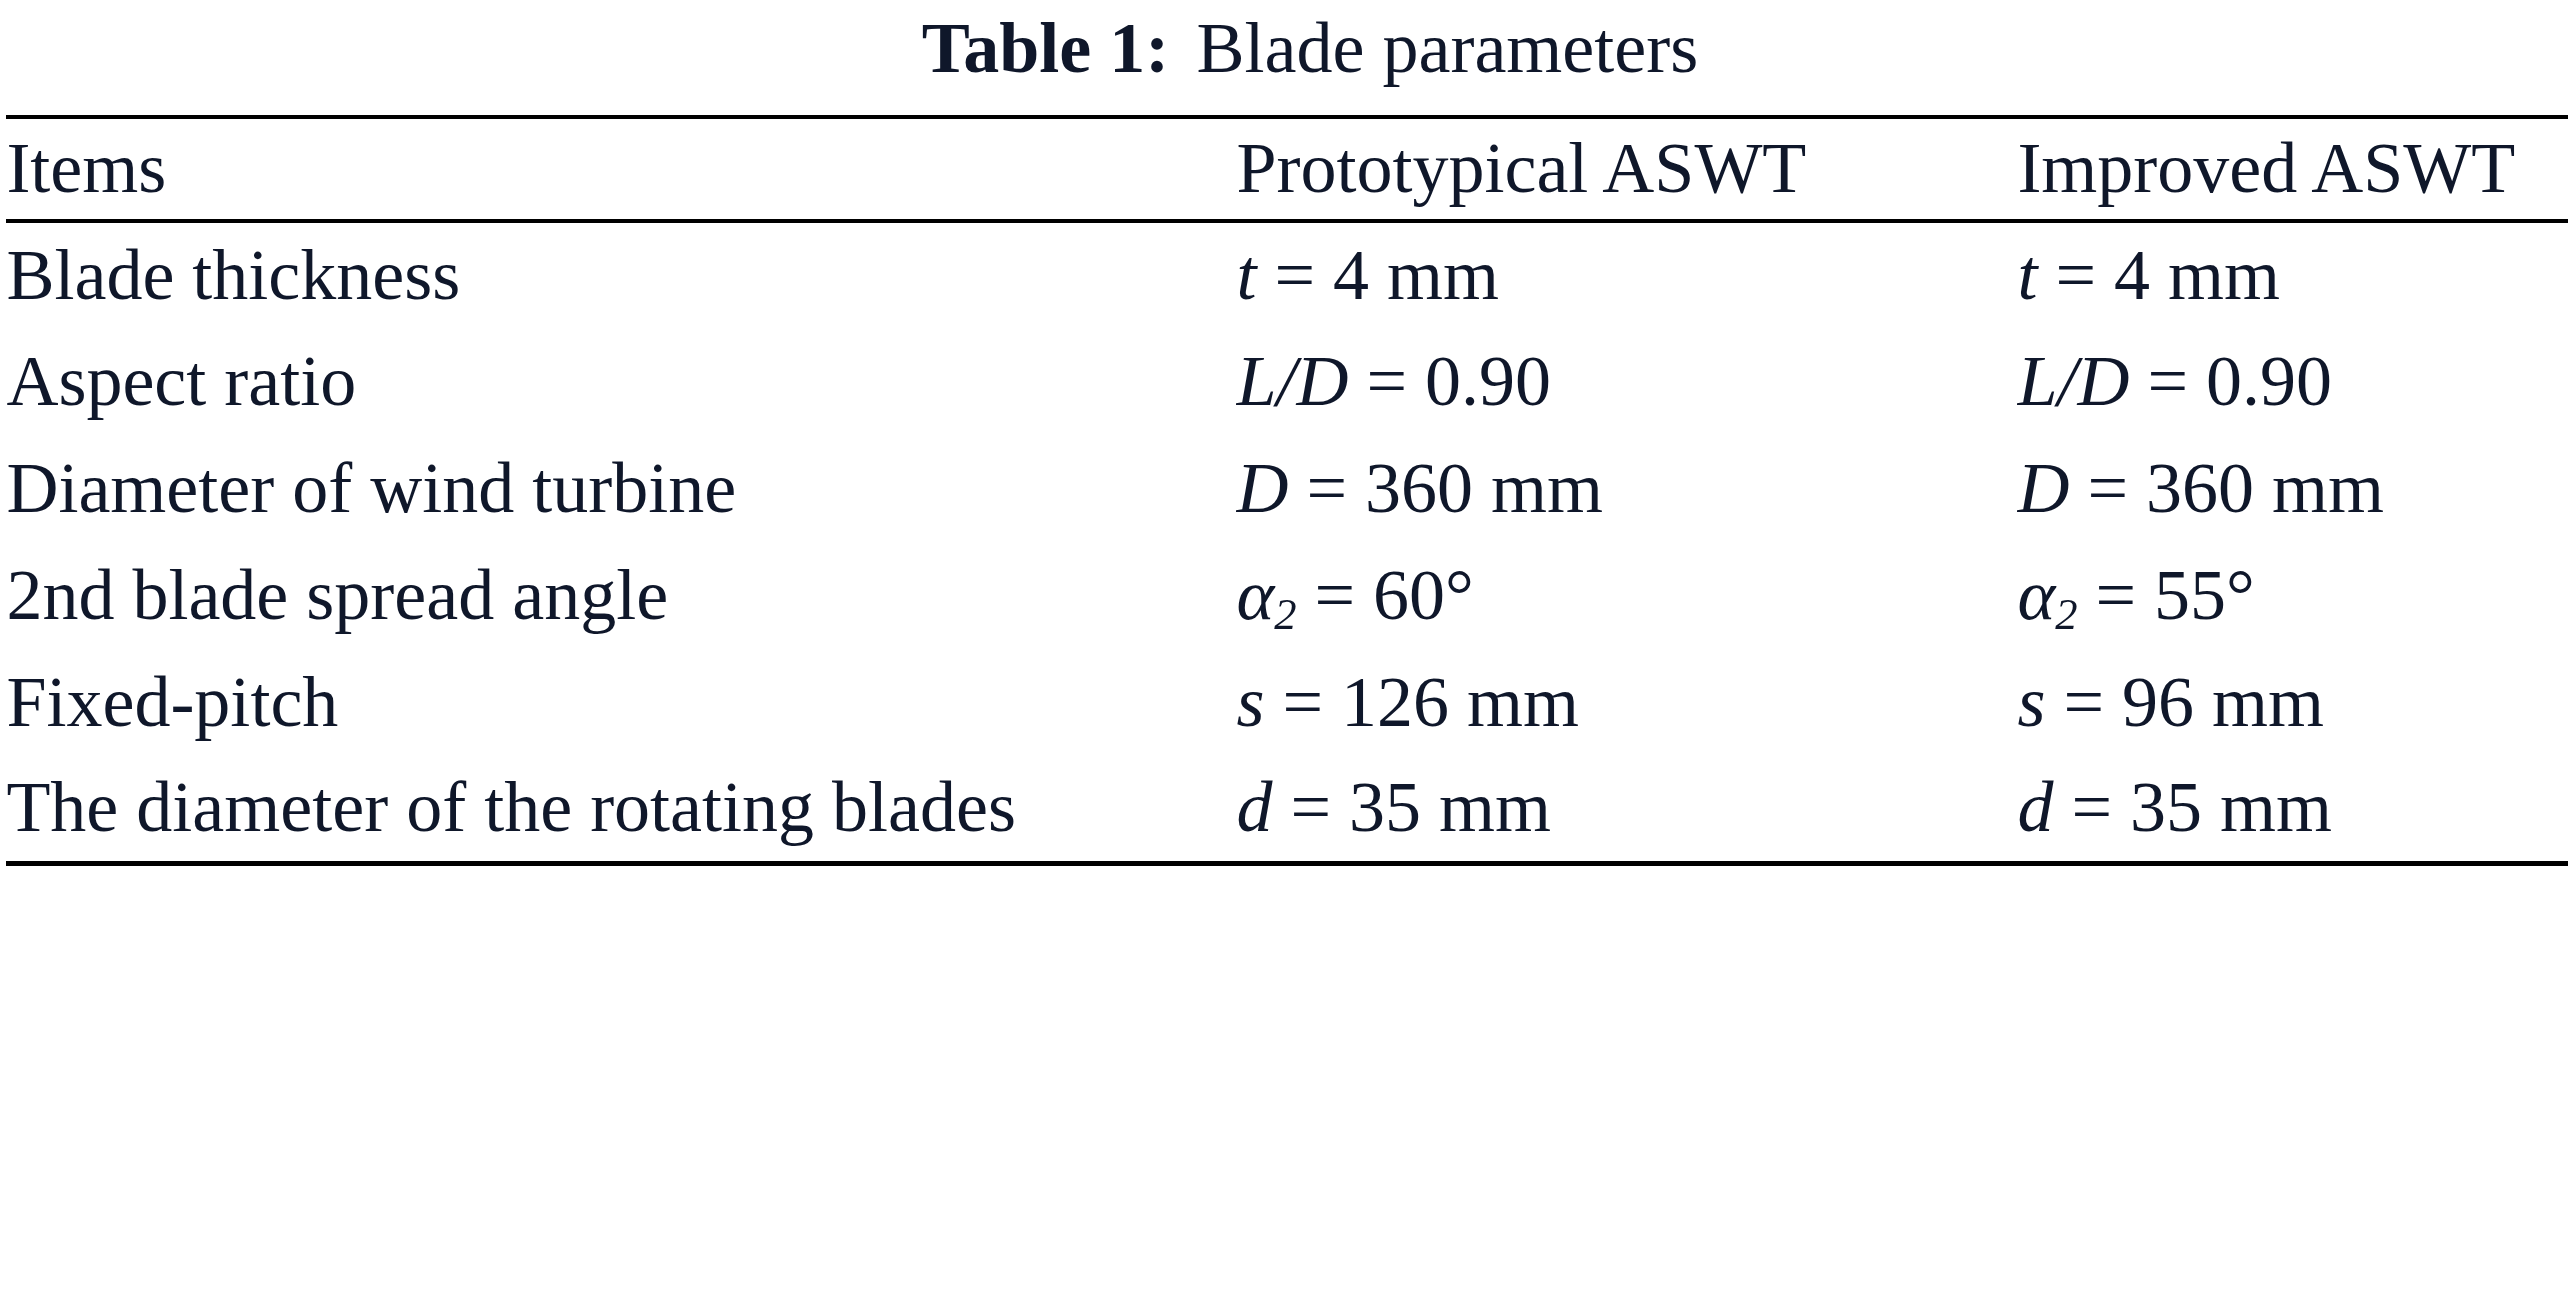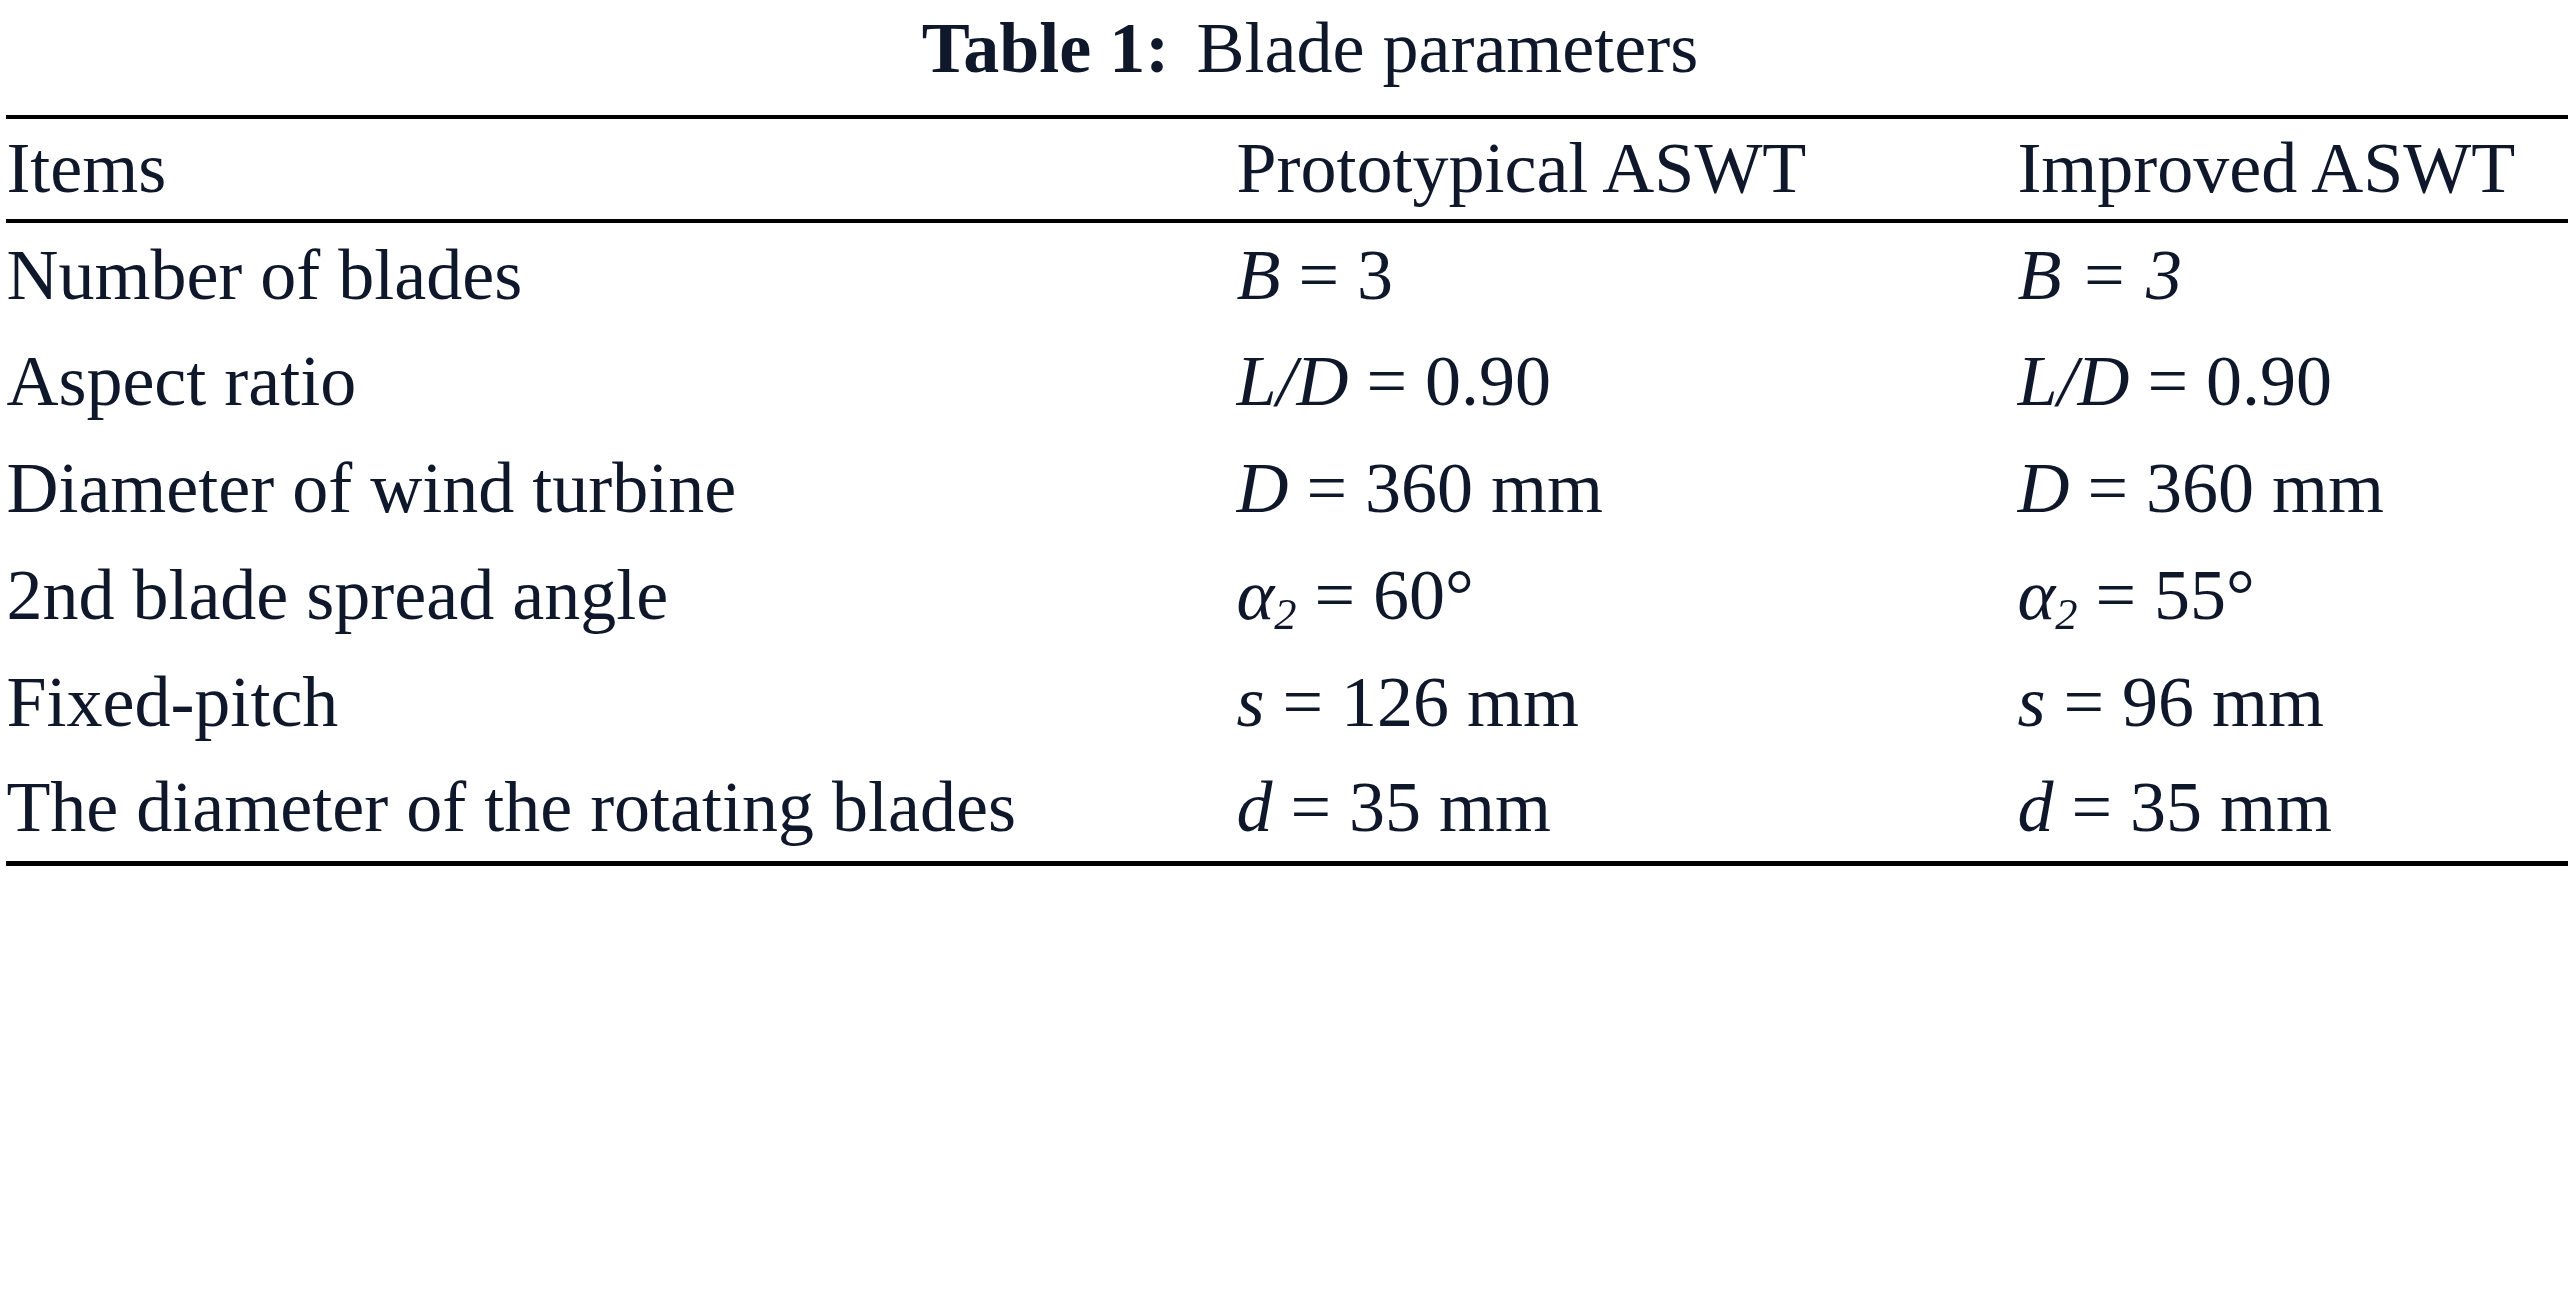--- a/index.html
+++ b/index.html
@@ -59,23 +59,23 @@
     </colgroup>
     <thead>
       <tr>
         <th class="items">Items</th>
         <th>Prototypical ASWT</th>
         <th>Improved ASWT</th>
       </tr>
     </thead>
     <tbody>
         <tr>
-          <td class="items">Number of blades</td>
-          <td><span class="var">B</span><sub class="vsub"></sub><span> = 3</span><span class="ritalic"></span></td>
-          <td><span class="var">B</span><sub class="vsub"></sub><span></span><span class="ritalic"> = 3</span></td>
+          <td class="items">Blade thickness</td>
+          <td><span class="var">t</span><sub class="vsub"></sub><span> = 4 mm</span><span class="ritalic"></span></td>
+          <td><span class="var">t</span><sub class="vsub"></sub><span> = 4 mm</span><span class="ritalic"></span></td>
         </tr>
         <tr>
           <td class="items">Aspect ratio</td>
           <td><span class="var">L/D</span><sub class="vsub"></sub><span> = 0.90</span><span class="ritalic"></span></td>
           <td><span class="var">L/D</span><sub class="vsub"></sub><span> = 0.90</span><span class="ritalic"></span></td>
         </tr>
         <tr>
           <td class="items">Diameter of wind turbine</td>
           <td><span class="var">D</span><sub class="vsub"></sub><span> = 360 mm</span><span class="ritalic"></span></td>
           <td><span class="var">D</span><sub class="vsub"></sub><span> = 360 mm</span><span class="ritalic"></span></td>

